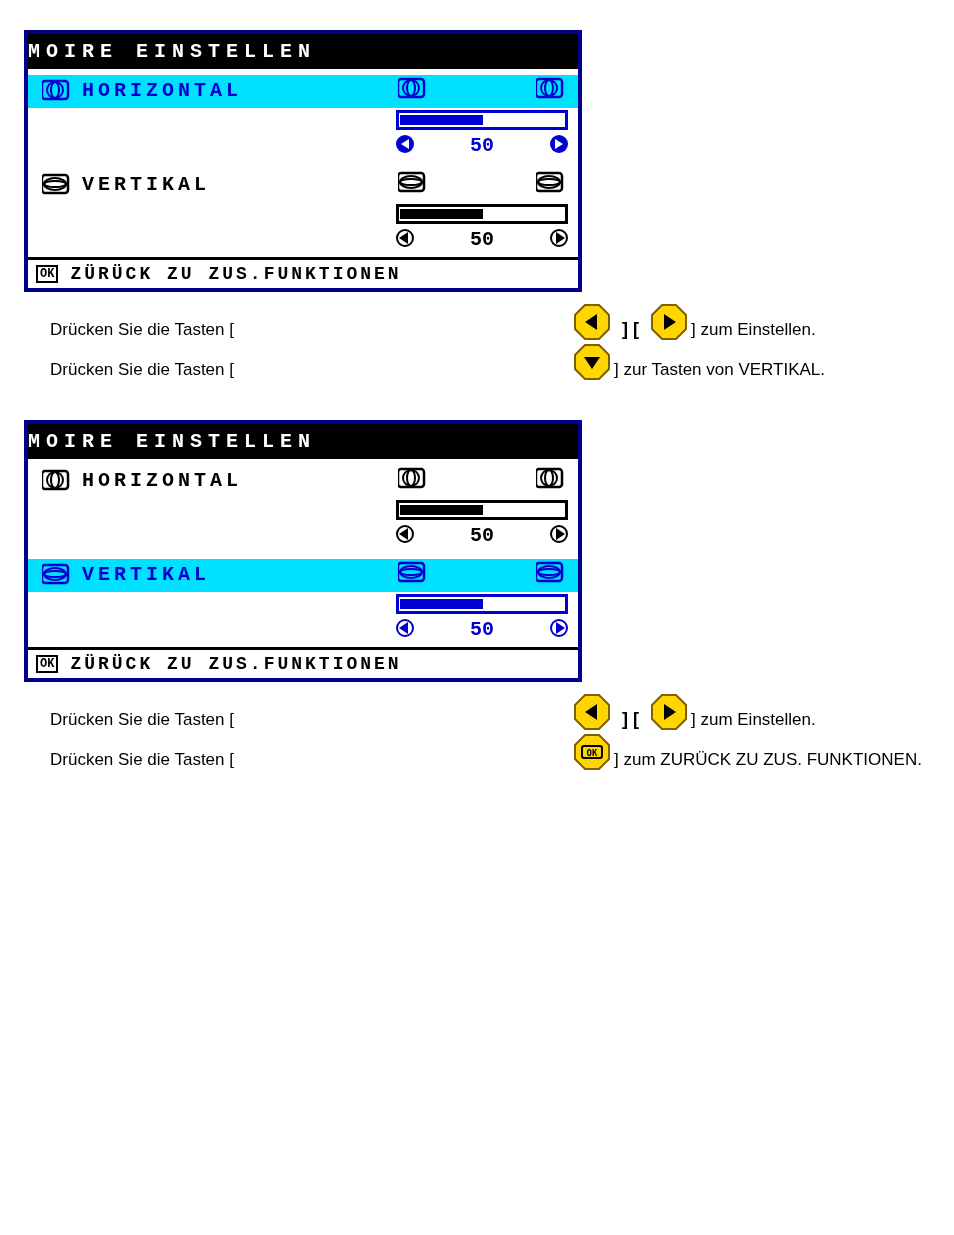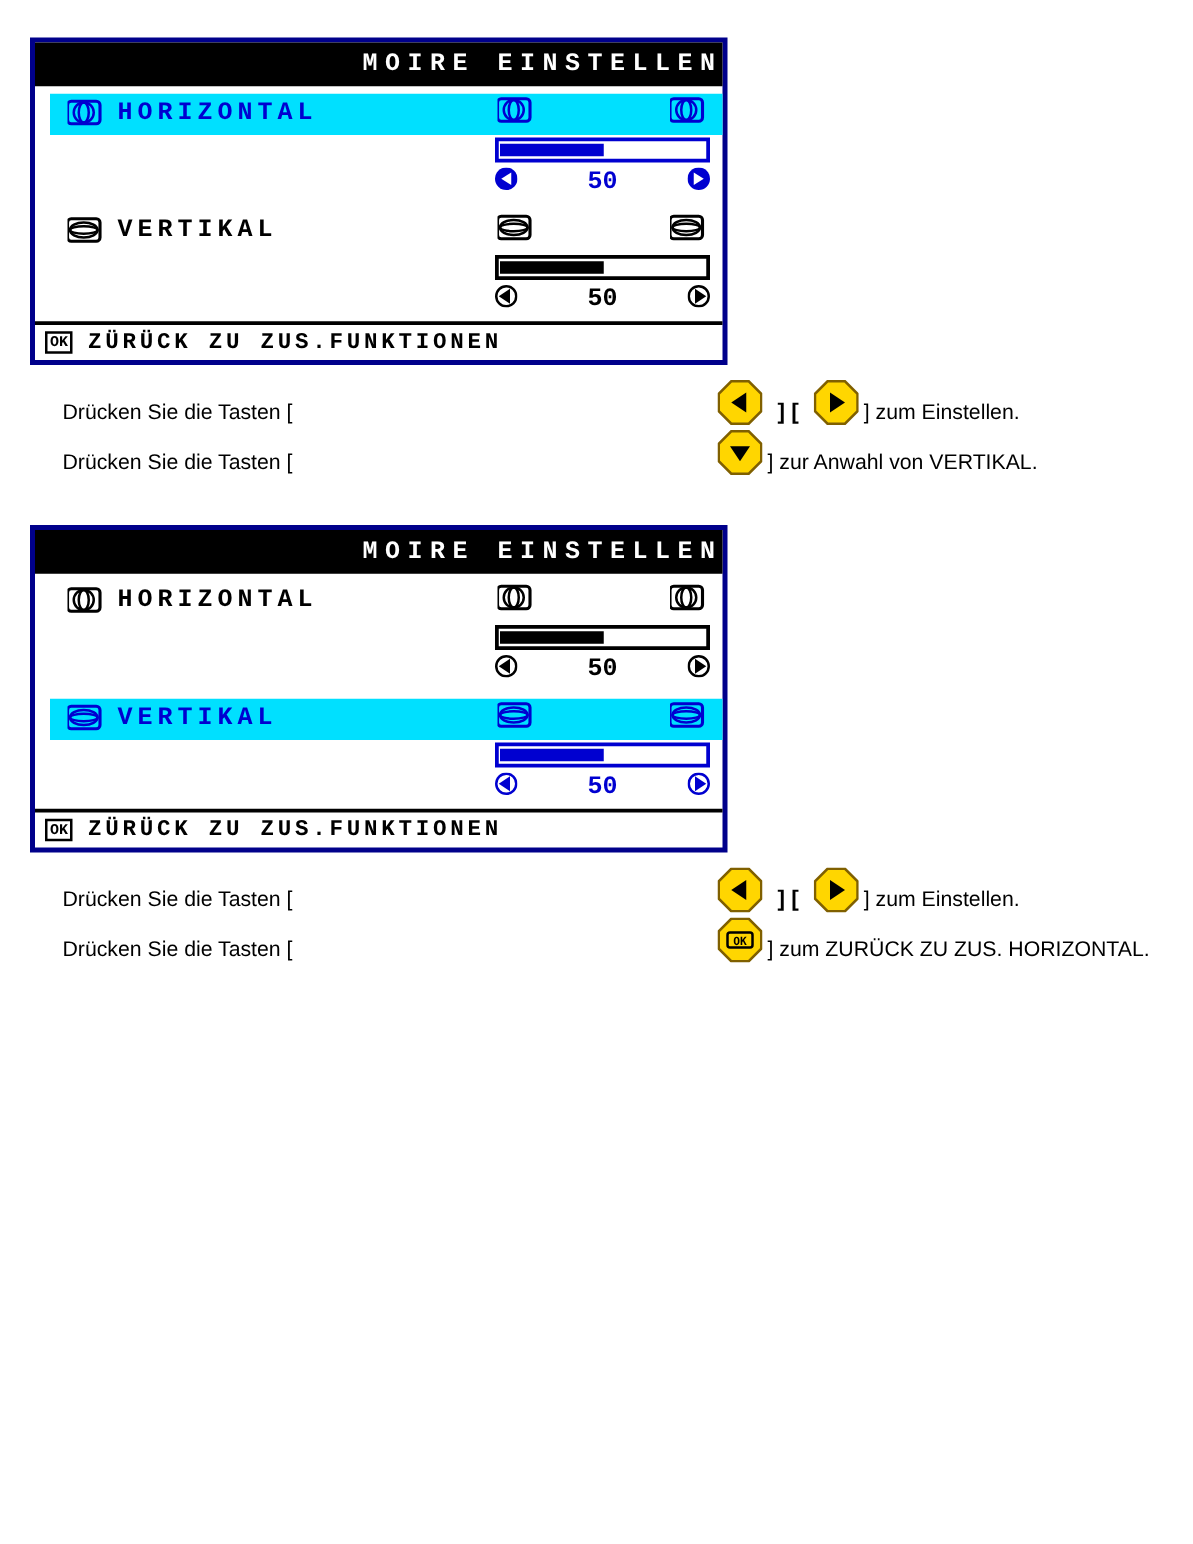--- a/index.html
+++ b/index.html
@@ -1,20 +1,20 @@
 <!DOCTYPE html>
 <html><head>
 <meta charset="utf-8">
 <style>
   html,body{margin:0;padding:0;background:#fff;font-family:"Courier New",monospace;width:954px}
   .page{padding:30px 24px}
   .section{margin-bottom:40px}
   .osd-panel{border:4px solid #00008b;background:#fff;width:550px;margin-bottom:12px}
-  .osd-title{background:#000;color:#fff;font-weight:bold;letter-spacing:6px;text-align:right;padding:6px 0;font-size:20px}
-  .osd-body{padding:6px 0 4px 12px}
+  .osd-title{background:#000;color:#fff;font-weight:bold;letter-spacing:6px;text-align:left;padding:6px 0;font-size:20px}
+  .osd-body{padding:6px 0 4px 0}
   .osd-row{display:flex;align-items:flex-start;padding:0}
   .row-highlight{background:#00e0ff}
   .row-icon{width:46px;display:flex;justify-content:center;align-items:center;padding:4px 0 0 6px}
   .row-label{flex:1;font-weight:bold;letter-spacing:4px;font-size:20px;padding:4px 0 4px 2px}
   .row-label.selected{color:#0000d0}
   .row-ctrl{width:172px;padding:2px 10px 2px 0}
   .icon-pair{display:flex;justify-content:space-between;padding:0 2px 2px 2px}
   .bar{height:14px;border:3px solid;display:flex;align-items:center}
   .bar-fill{height:10px;margin-left:1px}
   .bar.blue{border-color:#0000d0}
@@ -182,21 +182,21 @@
       <span>] zum Einstellen.</span>
     </div>
     <div class="instr-line">
       <span class="instr-text">Drücken Sie die Tasten [</span>
       <span class="yb">
         <svg width="36" height="36">
             <use href="#oct"></use>
             <polygon points="10,13 26,13 18,25" fill="#000"></polygon>
           </svg>
       </span>
-      <span>] zur Anwahl von VERTIKAL.</span>
+      <span>] zur Tasten von VERTIKAL.</span>
     </div>
   </div>
 
   <div class="section">
 
     <div class="osd-panel">
       <div class="osd-title">MOIRE EINSTELLEN</div>
 
       <div class="osd-body">
 
@@ -302,17 +302,17 @@
     </div>
     <div class="instr-line">
       <span class="instr-text">Drücken Sie die Tasten [</span>
       <span class="yb">
         <svg width="36" height="36">
             <use href="#oct"></use>
           <rect x="8" y="12" width="20" height="12" rx="2" fill="none" stroke="#000" stroke-width="2"></rect>
           <text x="18" y="22" font-size="9" font-family="monospace" font-weight="bold" text-anchor="middle" fill="#000">OK</text>
         </svg>
       </span>
-      <span>] zum ZURÜCK ZU ZUS. HORIZONTAL.</span>
+      <span>] zum ZURÜCK ZU ZUS. FUNKTIONEN.</span>
     </div>
   </div>
 
 </div>
 
 </body></html>

